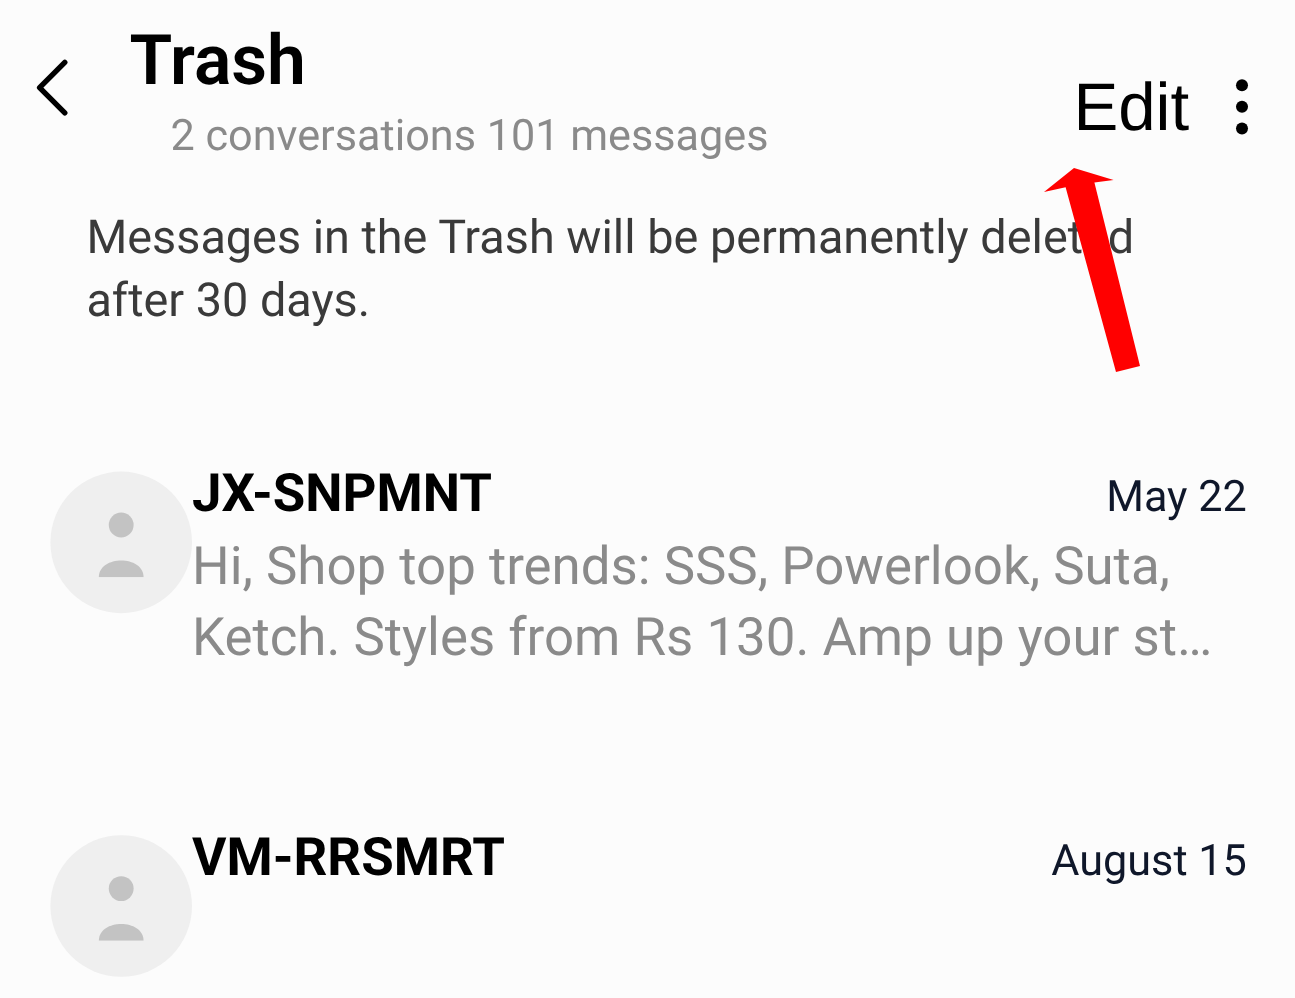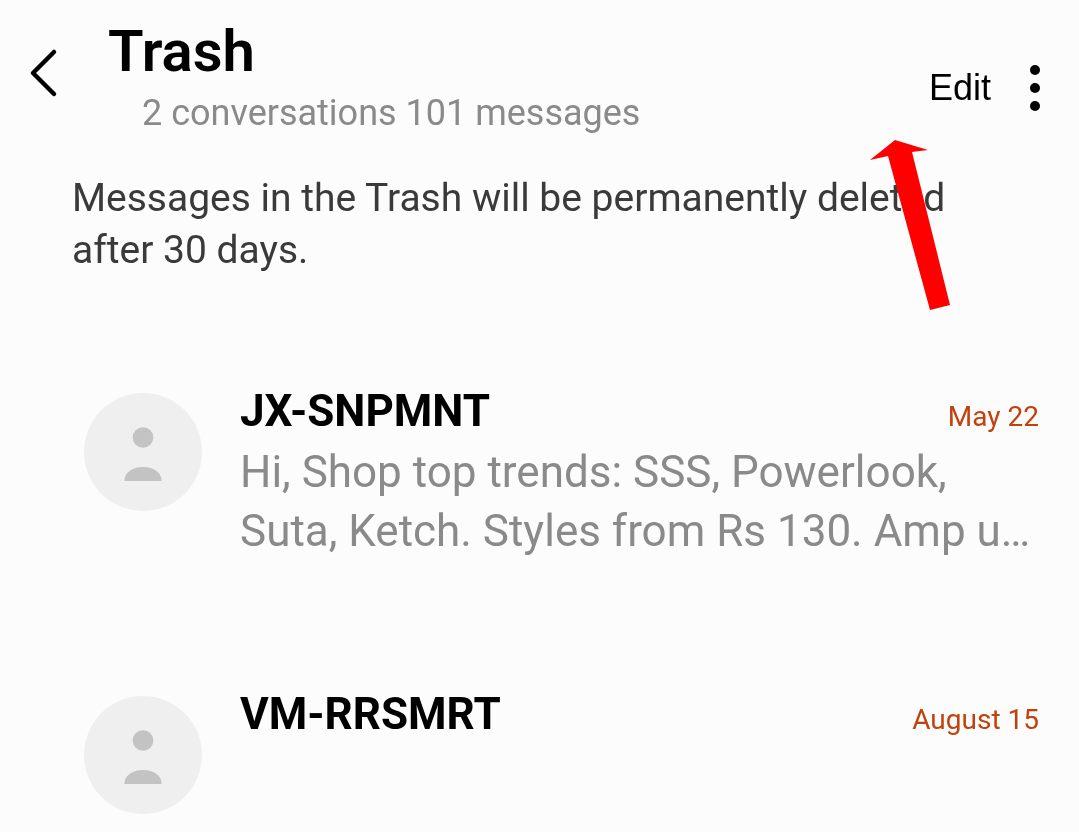--- a/index.html
+++ b/index.html
@@ -50,21 +50,21 @@
       margin-top: 8px;
       margin-left: 34px;
     }
     .header-actions {
       display: flex;
       align-items: center;
       gap: 30px;
       margin-top: 36px;
     }
     .edit-btn {
-      font-size: 36px;
+      font-size: 56px;
       font-weight: 500;
       color: #000;
       cursor: pointer;
       background: none;
       border: none;
     }
     .more-btn {
       cursor: pointer;
       padding: 8px;
       display: flex;
@@ -79,22 +79,21 @@
       font-size: 39px;
       color: #3a3a3a;
       padding: 28px 72px 30px 72px;
       line-height: 1.35;
     }
     .list {
       padding-top: 60px;
     }
     .list-item {
       display: flex;
-      padding: 18px 40px 18px 84px;
-      gap: 38px;
+      padding: 18px 40px 18px 42px;
       cursor: pointer;
       margin-bottom: 90px;
     }
     .avatar {
       width: 118px;
       height: 118px;
       border-radius: 50%;
       background: #efefef;
       display: flex;
       align-items: center;
@@ -115,22 +114,22 @@
       display: flex;
       justify-content: space-between;
       align-items: baseline;
     }
     .sender {
       font-size: 44px;
       font-weight: 700;
       color: #000;
     }
     .date {
-      font-size: 28px;
-      color: #c2410c;
+      font-size: 36px;
+      color: #0f172a;
       font-weight: 400;
     }
     .preview {
       font-size: 44px;
       color: #8a8a8a;
       line-height: 1.35;
       margin-top: 6px;
       display: -webkit-box;
       -webkit-line-clamp: 2;
       -webkit-box-orient: vertical;

